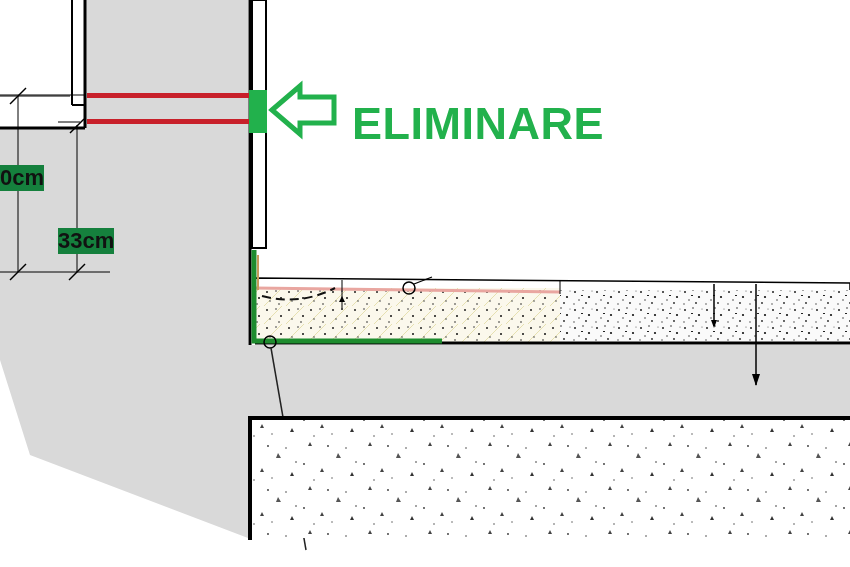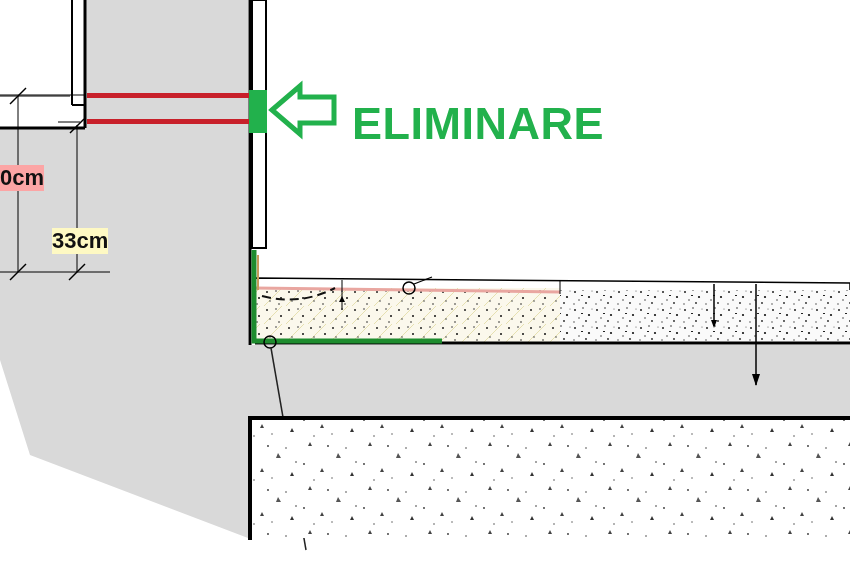--- a/index.html
+++ b/index.html
@@ -111,18 +111,18 @@
   <line x1="0" y1="96" x2="70" y2="96" stroke="#000" stroke-width="1"></line>
   <line x1="18" y1="96" x2="18" y2="272" stroke="#000" stroke-width="1"></line>
   <line x1="77" y1="125" x2="77" y2="272" stroke="#000" stroke-width="1"></line>
   <line x1="0" y1="272" x2="110" y2="272" stroke="#000" stroke-width="1"></line>
   <line x1="10" y1="104" x2="26" y2="88" stroke="#000" stroke-width="1.5"></line>
   <line x1="10" y1="280" x2="26" y2="264" stroke="#000" stroke-width="1.5"></line>
   <line x1="69" y1="280" x2="85" y2="264" stroke="#000" stroke-width="1.5"></line>
   <line x1="70" y1="133" x2="84" y2="119" stroke="#000" stroke-width="1.5"></line>
 </svg>
 
-<div class="dim-label" style="left:0px; top:165px; background:#fca5a5;">0cm</div>
-<div class="dim-label" style="left:52px; top:228px; background:#fef9c3;">33cm</div>
+<div class="dim-label" style="left:0px; top:165px; background:#15803d;">0cm</div>
+<div class="dim-label" style="left:58px; top:228px; background:#15803d;">33cm</div>
 
 <div class="annotation">
   <div>ELIMINARE</div>
 </div>
 
 </body></html>

